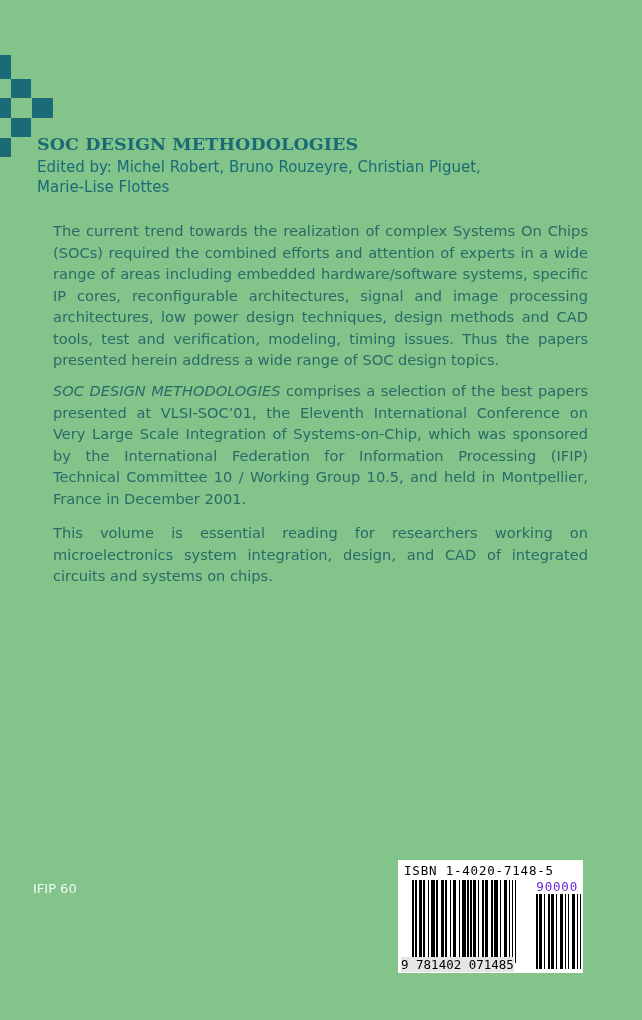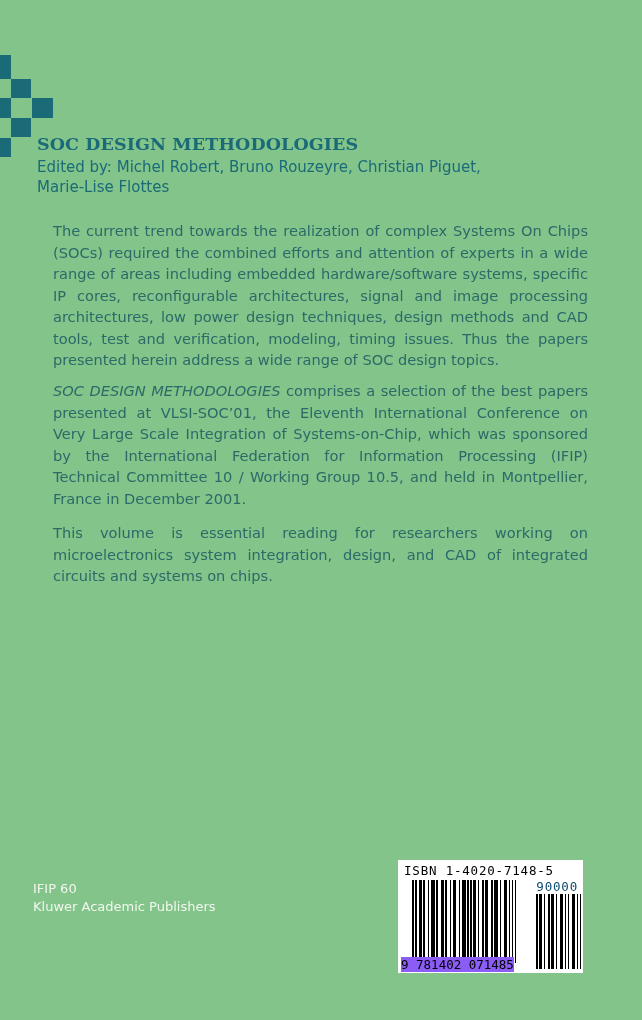--- a/index.html
+++ b/index.html
@@ -38,38 +38,38 @@
     background: #ffffff;
     margin-top: 48px;
   }
   .bc-isbn {
     position: absolute; left: 6px; top: 3px;
     font-family: "DejaVu Sans Mono", monospace; font-size: 12.5px; color: #000;
     letter-spacing: 0.8px;
   }
   .bc-price {
     position: absolute; right: 5px; top: 19px;
-    font-family: "DejaVu Sans Mono", monospace; font-size: 12.5px; color: #0c4a6e;
+    font-family: "DejaVu Sans Mono", monospace; font-size: 12.5px; color: #6d28d9;
     letter-spacing: 0.8px;
   }
   .bc-bars-main {
     position: absolute; left: 14px; top: 20px; height: 79px; width: 112px;
     display: flex; align-items: flex-start;
   }
   .bc-bars-addon {
     position: absolute; left: 138px; top: 34px; height: 75px; width: 46px;
     display: flex; align-items: flex-start;
   }
   .bar { background: #000; height: 100%; }
   .gap { height: 100%; }
   .bc-num {
     position: absolute; left: 3px; bottom: 1px;
     font-family: "DejaVu Sans Mono", monospace; font-size: 12.5px; color: #000;
   }
-  .bc-num span { background: #8b5cf6; }
+  .bc-num span { background: #e5e5e5; }
 </style>
 </head>
 <body>
 
 <div>
   <div class="blk" style="left:0;top:55px;width:11px;height:24px;"></div>
   <div class="blk" style="left:11px;top:79px;width:20px;height:19px;"></div>
   <div class="blk" style="left:0;top:98px;width:11px;height:20px;"></div>
   <div class="blk" style="left:32px;top:98px;width:21px;height:20px;"></div>
   <div class="blk" style="left:11px;top:118px;width:20px;height:19px;"></div>
@@ -81,21 +81,20 @@
   <div>Edited by: Michel Robert, Bruno Rouzeyre, Christian Piguet,</div>
   <div>Marie-Lise Flottes</div>
 </div>
 
 <div class="para p1">The current trend towards the realization of complex Systems On Chips (SOCs) required the combined efforts and attention of experts in a wide range of areas including embedded hardware/software systems, specific IP cores, reconfigurable architectures, signal and image processing architectures, low power design techniques, design methods and CAD tools, test and verification, modeling, timing issues. Thus the papers presented herein address a wide range of SOC design topics.</div>
 <div class="para p2"><em>SOC DESIGN METHODOLOGIES</em><span> comprises a selection of the best papers presented at VLSI-SOC’01, the Eleventh International Conference on Very Large Scale Integration of Systems-on-Chip, which was sponsored by the International Federation for Information Processing (IFIP) Technical Committee 10 / Working Group 10.5, and held in Montpellier, France in December 2001.</span></div>
 <div class="para p3">This volume is essential reading for researchers working on microelectronics system integration, design, and CAD of integrated circuits and systems on chips.</div>
 
 <div class="footer">
   <div>IFIP 60</div>
-  <div>Kluwer Academic Publishers</div>
 </div>
 
 <div class="barcode">
   <div class="bc-isbn">ISBN 1-4020-7148-5</div>
   <div class="bc-price">90000</div>
   <div class="bc-bars-main">
     <div class="bar" style="width:1.5px;height:105%"></div>
       <div class="gap" style="width:1.5px"></div>
     <div class="bar" style="width:1.5px;height:105%"></div>
       <div class="gap" style="width:2px"></div>

